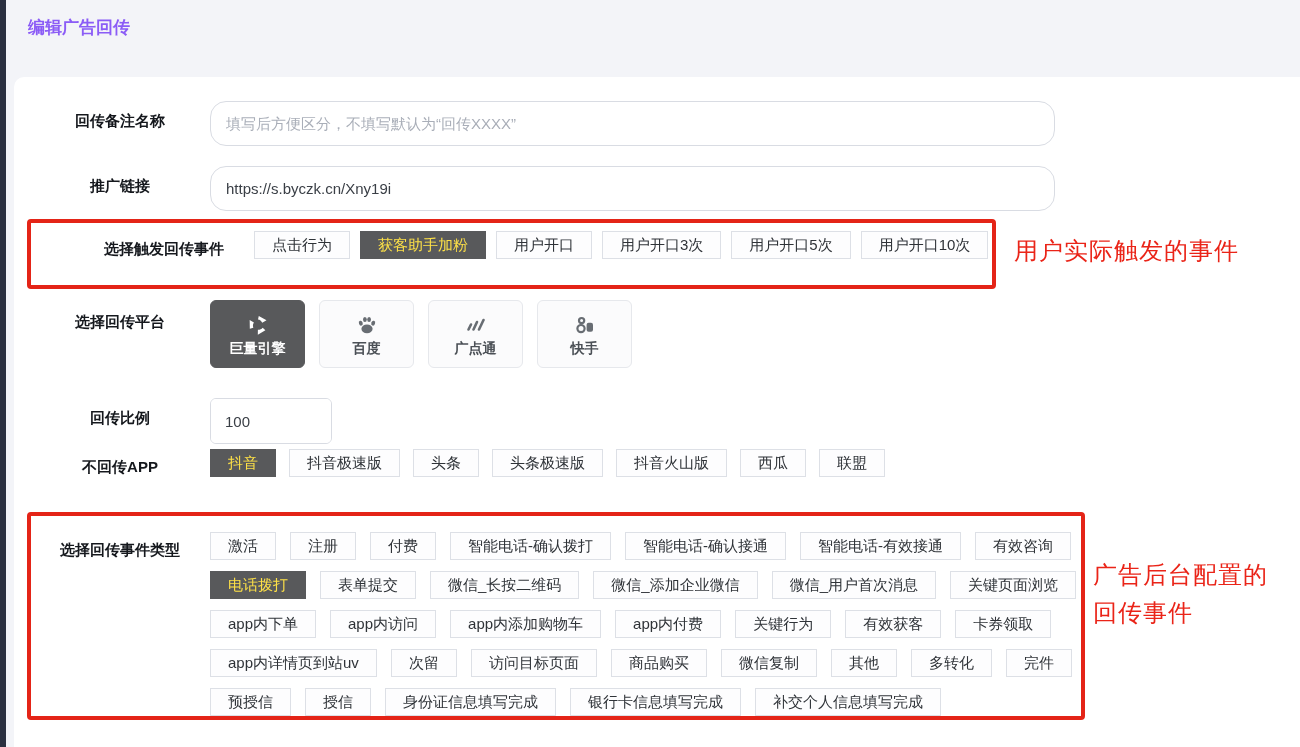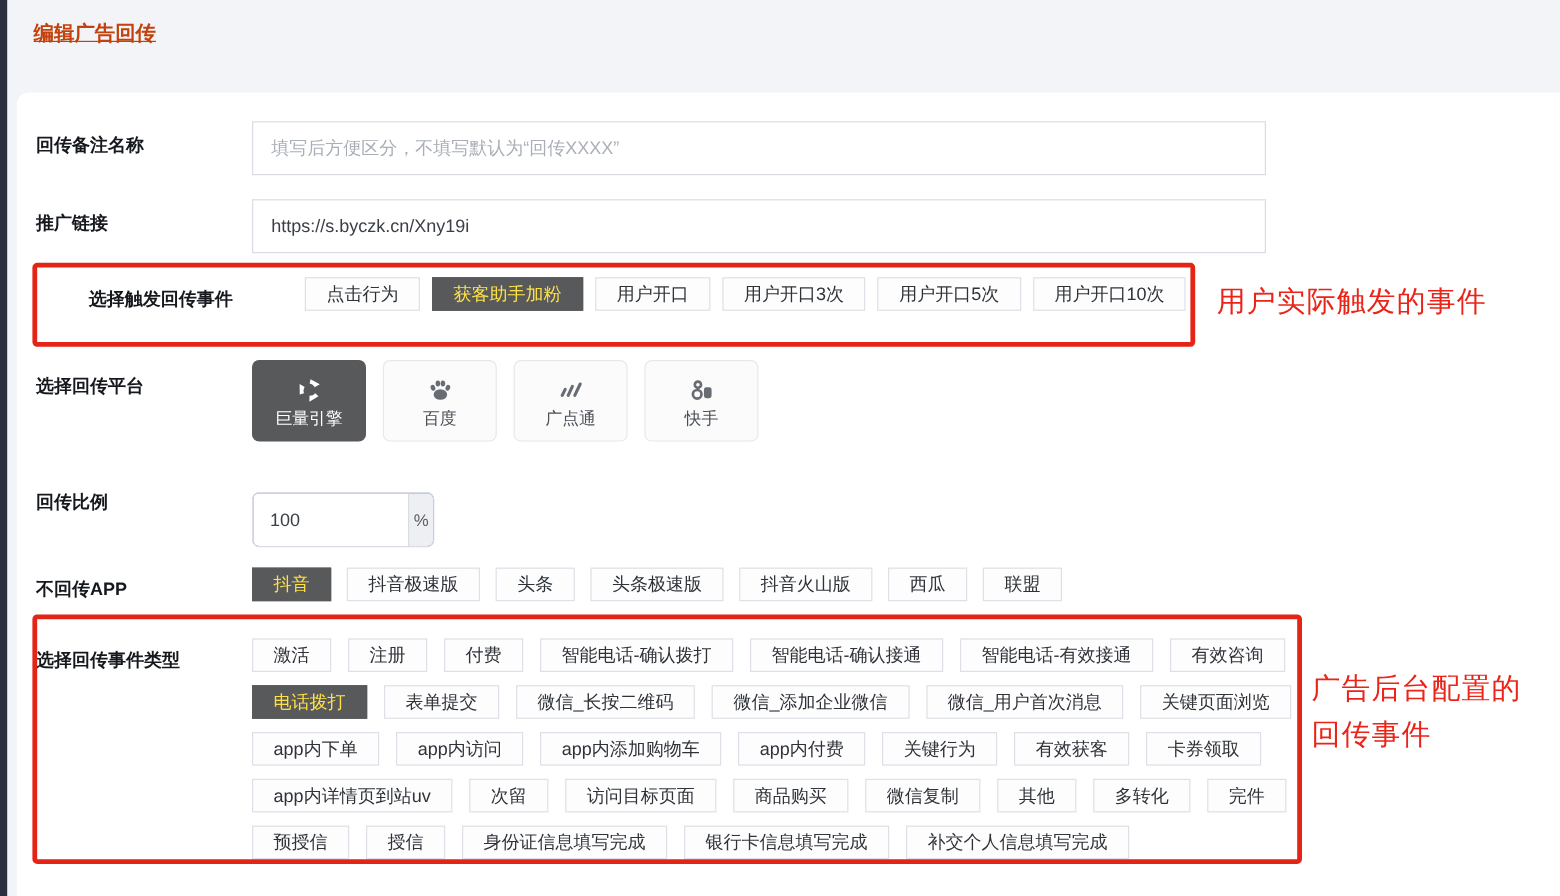--- a/index.html
+++ b/index.html
@@ -3,31 +3,31 @@
 <meta charset="utf-8">
 <style>
   html,body{margin:0;padding:0;}
   body{
     width:1300px;height:747px;overflow:hidden;position:relative;
     background:#f3f4f8;
     font-family:"Liberation Sans","DejaVu Sans",sans-serif;
     -webkit-font-smoothing:antialiased;
   }
   .left-sliver{position:absolute;left:0;top:0;width:6px;height:100%;background:#2a3040;z-index:20;}
-  .page-title{position:absolute;left:28px;top:16px;font-size:17px;font-weight:700;color:#c2410c;z-index:2;text-decoration:underline;}
+  .page-title{position:absolute;left:28px;top:16px;font-size:17px;font-weight:700;color:#8b5cf6;z-index:2;}
   .card{
     position:absolute;left:14px;top:77px;right:0;height:900px;
     background:#ffffff;border-top-left-radius:10px;
   }
   .row{position:absolute;left:16px;right:10px;display:flex;align-items:flex-start;}
-  .row-label{flex:none;width:180px;padding-top:11px;font-size:15px;font-weight:700;color:#15181d;}
+  .row-label{flex:none;width:180px;padding-top:11px;font-size:15px;font-weight:700;color:#15181d;text-align:center;}
   .row-content{flex:1;display:flex;flex-wrap:wrap;align-items:flex-start;}
 
   .text-input{
-    width:845px;height:45px;box-sizing:border-box;border:1px solid #d9dce3;border-radius:0;
+    width:845px;height:45px;box-sizing:border-box;border:1px solid #d9dce3;border-radius:16px;
     padding:0 15px;font-size:15px;color:#3a3f46;background:#fff;outline:none;
     font-family:"Liberation Sans","DejaVu Sans",sans-serif;
   }
   .text-input::placeholder{color:#a9aeb8;}
 
   .btn{
     display:inline-flex;align-items:center;justify-content:center;
     height:28px;padding:0 17px;box-sizing:border-box;
     background:#fdfdfe;border:1px solid #dde0e6;border-radius:0;
     font-size:15px;color:#2f3338;cursor:pointer;white-space:nowrap;
@@ -39,27 +39,27 @@
   .type-rows{display:flex;flex-direction:column;gap:11px;}
   .type-row{display:flex;gap:14px;}
 
   .platform-group{gap:14px;}
   .platform-card{
     width:95px;height:68px;box-sizing:border-box;border:1px solid #e6e8ec;border-radius:6px;
     background:#fbfbfc;display:flex;flex-direction:column;align-items:center;cursor:pointer;
     color:#686d73;
   }
   .platform-card .p-icon{margin-top:11px;height:26px;display:flex;align-items:center;}
-  .platform-card .p-label{margin-top:2px;font-size:14px;color:#4b5056;}
+  .platform-card .p-label{margin-top:2px;font-size:14px;color:#4b5056;font-weight:bold;}
   .platform-card.selected{background:#58595b;border-color:#58595b;color:#ffffff;}
   .platform-card.selected .p-label{color:#ffffff;}
 
   .ratio-group{
-    display:flex;width:152px;height:46px;box-sizing:border-box;
-    border:1px solid #d9dce3;border-radius:6px;overflow:hidden;background:#3b82f6;margin-top:12px;
+    display:flex;width:122px;height:46px;box-sizing:border-box;
+    border:1px solid #d9dce3;border-radius:6px;overflow:hidden;background:#3b82f6;
   }
   .ratio-input{
     width:115px;border:none;outline:none;padding:0 0 0 14px;font-size:15px;color:#3a3f46;
     font-family:"Liberation Sans","DejaVu Sans",sans-serif;
   }
   .ratio-addon{
     flex:1;background:#edeff2;border-left:1px solid #d9dce3;
     display:flex;align-items:center;justify-content:center;font-size:14px;color:#5a5f66;
   }
 
@@ -162,21 +162,21 @@
   <div class="row" style="top:321px;">
     <div class="row-label">回传比例</div>
     <div class="row-content">
       <div class="ratio-group">
         <input class="ratio-input" type="text" value="100" style="">
         <div class="ratio-addon">%</div>
       </div>
     </div>
   </div>
 
-  <div class="row" style="top:396px;">
+  <div class="row" style="top:372px;">
     <div class="row-label" style="padding-top:9px;">不回传APP</div>
     <div class="row-content btn-group-wide" style="gap:13px;display:flex;">
 
     <button class="btn selected">抖音</button>
         <button class="btn">抖音极速版</button>
         <button class="btn">头条</button>
         <button class="btn">头条极速版</button>
         <button class="btn">抖音火山版</button>
         <button class="btn">西瓜</button>
         <button class="btn">联盟</button>

